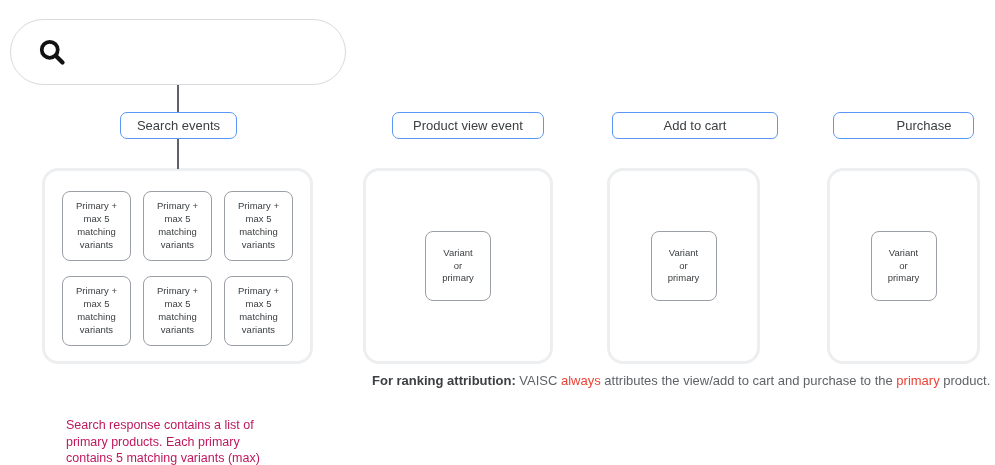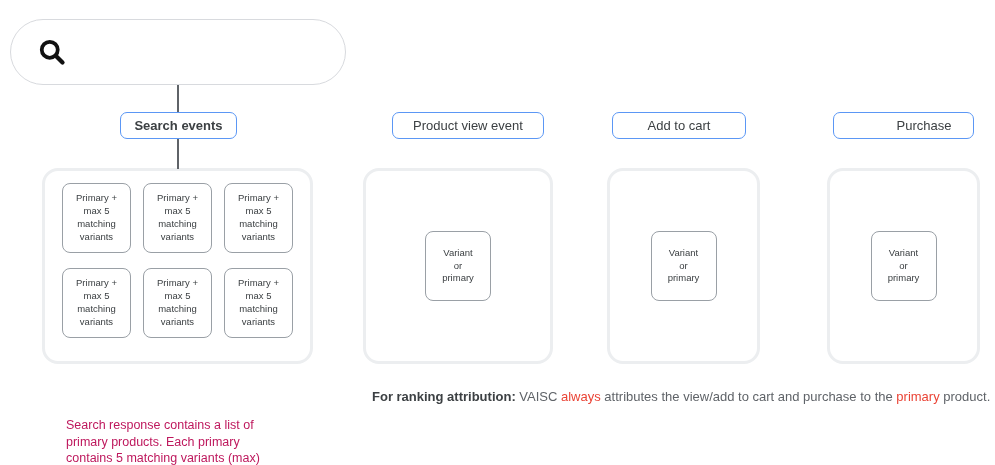--- a/index.html
+++ b/index.html
@@ -38,55 +38,55 @@
   }
 
   
   .mini-box {
     border:1px solid #9aa0a6; border-radius:8px; background:#fff;
     display:flex; align-items:center; justify-content:center;
     text-align:center; font-size:9.5px; line-height:1.35; color:#3c4043;
     white-space:pre-line; box-sizing:border-box;
   }
   .results-grid {
-    position:absolute; left:17px; top:12px;
+    position:absolute; left:17px; top:20px;
     display:grid; grid-template-columns:repeat(3,69px);
     grid-template-rows:repeat(2,70px); column-gap:12px; row-gap:15px;
   }
   .variant-box {
     position:absolute; left:50%; top:50%; transform:translate(-50%,-50%);
     width:66px; height:70px;
   }
 
   
   .note-left {
     left:66px; top:389px; width:300px;
     font-size:12.5px; line-height:16.5px; color:#be185d; white-space:pre-line;margin-top:28px;
   }
-  .note-right { left:372px; top:389px; width:620px; color:#5f6368; font-size:13px; }
+  .note-right { left:372px; top:373px; width:620px; color:#5f6368; font-size:13px; }
   .note-right p { margin:0 0 9px 0; white-space:nowrap; line-height:15px; }
   .note-right .lbl { font-weight:bold; color:#3c4043; }
   .note-right .red { color:#ea4335; }
 </style>
 </head>
 <body>
 
 <div class="abs search-pill">
   <svg class="mag" width="30" height="30" viewBox="0 0 24 24" aria-hidden="true">
     <circle cx="10.2" cy="10.2" r="6.4" fill="none" stroke="#111111" stroke-width="3"></circle>
     <line x1="15.2" y1="15.2" x2="20.4" y2="20.4" stroke="#111111" stroke-width="3.4" stroke-linecap="round"></line>
   </svg>
 </div>
 
 <div class="abs connector seg1"></div>
 <div class="abs connector seg2"></div>
 
-<div class="abs event-btn" style="left:120px; width:117px;font-weight:bold;">Search events</div>
+<div class="abs event-btn" style="left:120px; width:117px;">Search events</div>
 <div class="abs event-btn" style="left:392px; width:152px;">Product view event</div>
-<div class="abs event-btn" style="left:612px; width:134px;">Add to cart</div>
+<div class="abs event-btn" style="left:612px; width:166px;border-radius:6px;">Add to cart</div>
 <div class="abs event-btn" style="left:833px; width:141px;padding-left:41px;">Purchase</div>
 
 <div class="abs container" style="left:42px; width:271px;">
   <div class="results-grid">
     <div class="mini-box">Primary +
 max 5
 matching
 variants</div>
     <div class="mini-box">Primary +
 max 5

